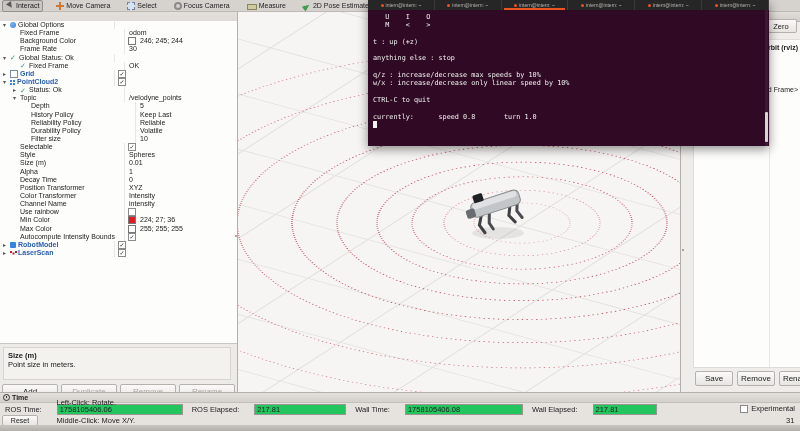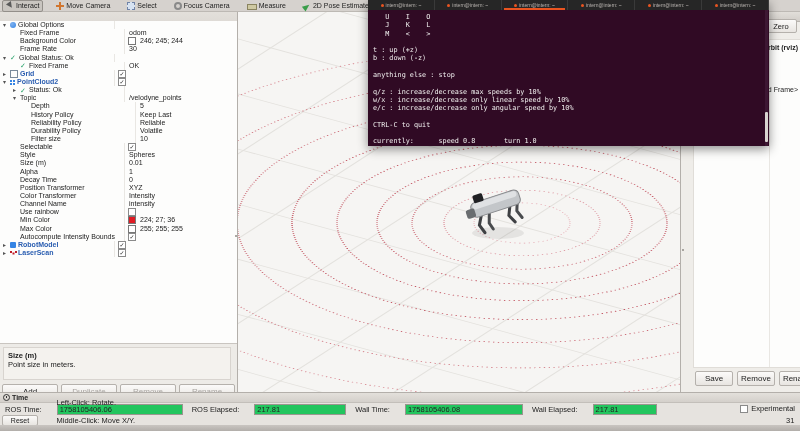--- a/index.html
+++ b/index.html
@@ -706,31 +706,28 @@
 
       <div class="ttab" data-active="false">
         <span class="tdot"></span>
         <span class="ttext">intern@intern: ~</span>
       </div>
     </div>
   <div id="term-body">
     <div>
 
     <div class="tline">   U    I    O</div>
-        <div class="tline">   J    K    L</div>
         <div class="tline">   M    &lt;    &gt;</div>
         <div class="tline"></div>
         <div class="tline">t : up (+z)</div>
-        <div class="tline">b : down (-z)</div>
         <div class="tline"></div>
         <div class="tline">anything else : stop</div>
         <div class="tline"></div>
         <div class="tline">q/z : increase/decrease max speeds by 10%</div>
         <div class="tline">w/x : increase/decrease only linear speed by 10%</div>
-        <div class="tline">e/c : increase/decrease only angular speed by 10%</div>
         <div class="tline"></div>
         <div class="tline">CTRL-C to quit</div>
         <div class="tline"></div>
         <div class="tline">currently:      speed 0.8       turn 1.0</div>
       </div>
     <span id="term-cursor"></span>
     <div id="term-scrollbar">
         <div id="term-thumb"></div>
       </div>
   </div>

